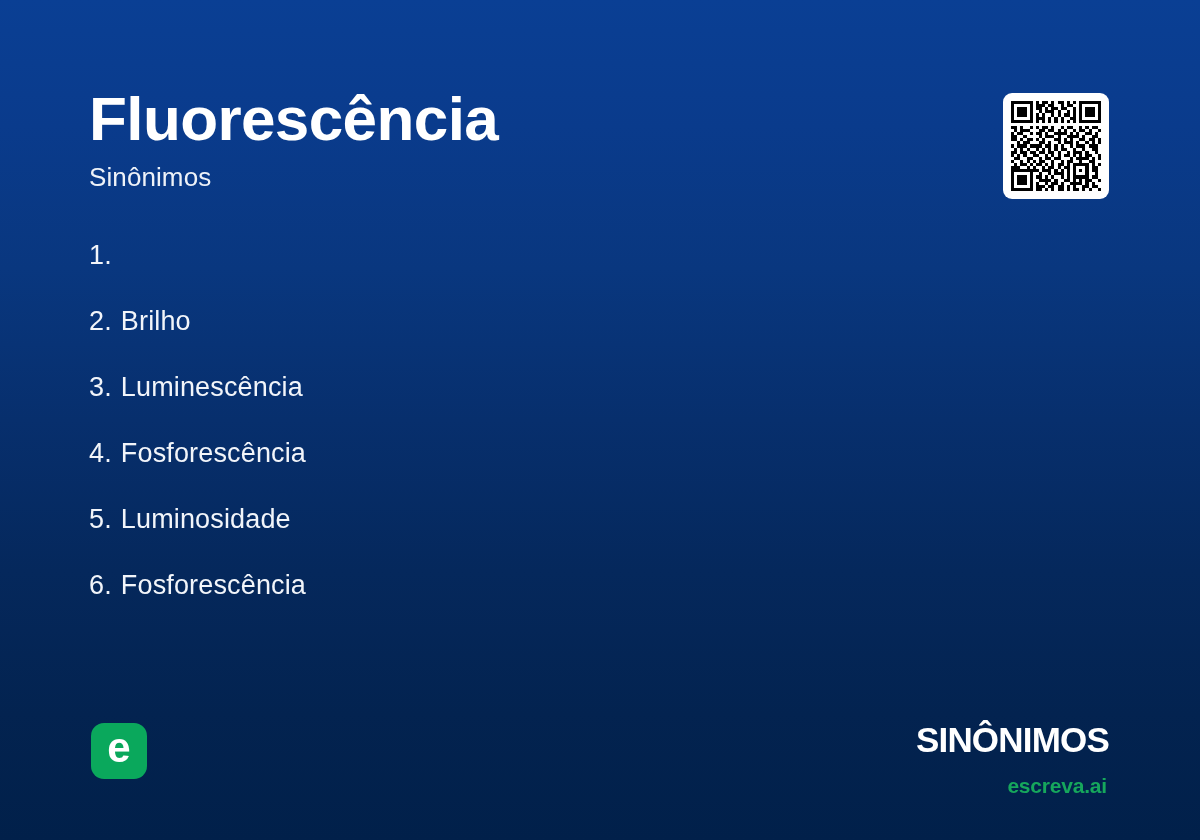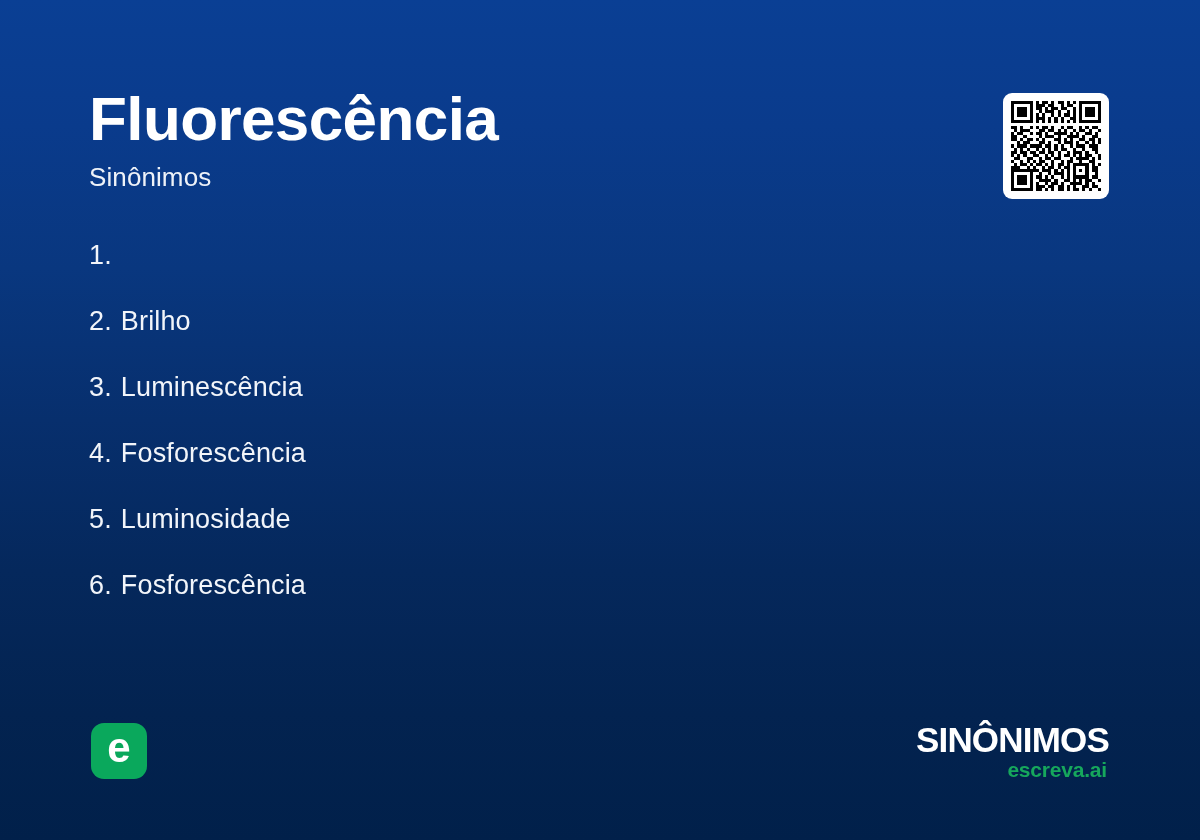--- a/index.html
+++ b/index.html
@@ -156,21 +156,21 @@
     color: #ffffff;
     letter-spacing: -0.8px;
   }
 
   .logo-sub {
     font-size: 21px;
     line-height: 22px;
     font-weight: 700;
     color: #16a75c;
     letter-spacing: -0.2px;
-    margin-top: 1px;
+    margin-top: 17px;
     margin-right: 2px;
   }
 </style>
 </head>
 <body>
 
 <div class="card">
 
   <div class="header">
     <div class="title">Fluorescência</div>

